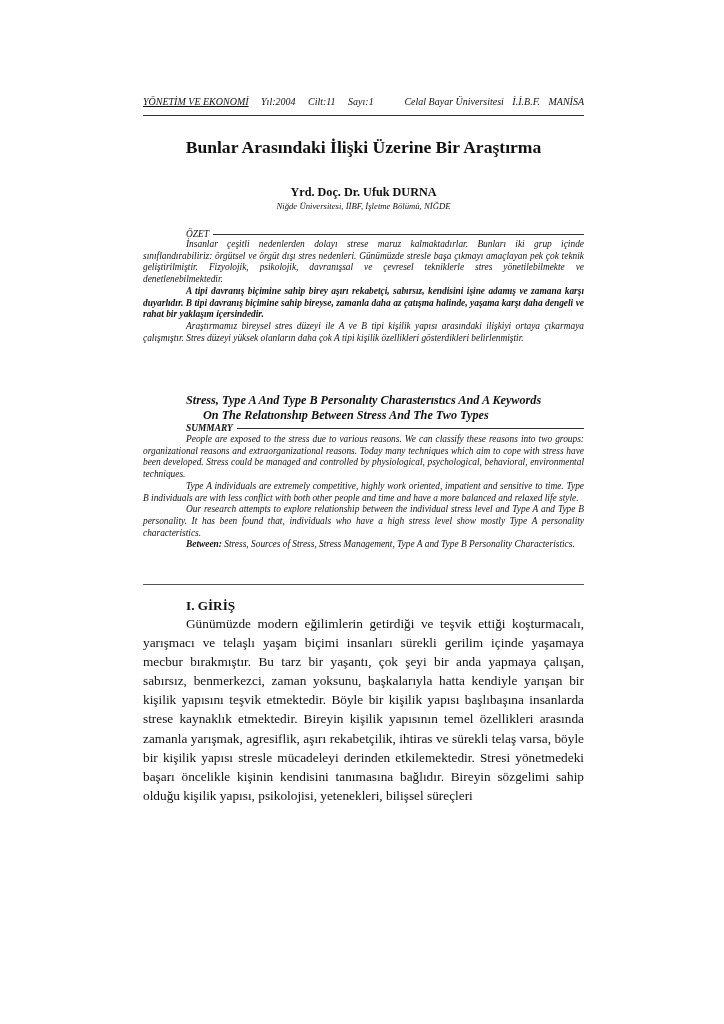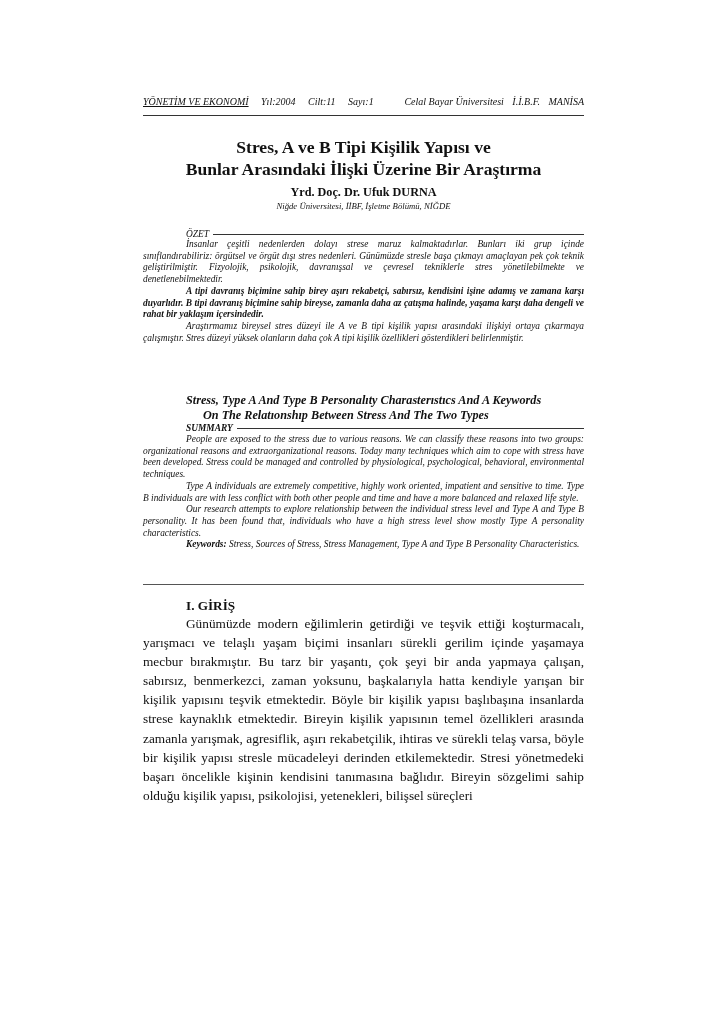--- a/index.html
+++ b/index.html
@@ -47,21 +47,20 @@
       <span class="nu">Sayı:1</span>
     </span>
     <span class="right">
       <span>Celal Bayar Üniversitesi</span>
       <span>İ.İ.B.F.</span>
       <span>MANİSA</span>
     </span>
   </div>
 
   <div class="title">
-    <div>Stres, A ve B Tipi Kişilik Yapısı ve</div>
     <div>Bunlar Arasındaki İlişki Üzerine Bir Araştırma</div>
   </div>
 
   <div class="author">Yrd. Doç. Dr. Ufuk DURNA</div>
   <div class="affil">Niğde Üniversitesi, İİBF, İşletme Bölümü, NİĞDE</div>
 
   <div class="abs-label-row" style="top:228px;">
     <span>ÖZET</span>
     <span class="rule"></span>
   </div>
@@ -79,21 +78,21 @@
 
   <div class="abs-label-row bold" style="top:422px;text-align:right;">
     <span>SUMMARY</span>
     <span class="rule"></span>
   </div>
 
   <div class="abstract" style="top:434px;">
     <p>People are exposed to the stress due to various reasons. We can classify these reasons into two groups: organizational reasons and extraorganizational reasons. Today many techniques which aim to cope with stress have been developed. Stress could be managed and controlled by physiological, psychological, behavioral, environmental techniques.</p>
     <p>Type A individuals are extremely competitive, highly work oriented, impatient and sensitive to time. Type B individuals are with less conflict with both other people and time and have a more balanced and relaxed life style.</p>
     <p>Our research attempts to explore relationship between the individual stress level and Type A and Type B personality. It has been found that, individuals who have a high stress level show mostly Type A personality characteristics.</p>
-    <p><span class="kw-label">Keywords:</span> <span>Stress, Sources of Stress, Stress Management, Type A and Type B Personality Characteristics.</span></p>
+    <p><span class="kw-label">Between:</span> <span>Stress, Sources of Stress, Stress Management, Type A and Type B Personality Characteristics.</span></p>
   </div>
 
   <div class="bottom-rule"></div>
 
   <div class="section-h">I. GİRİŞ</div>
   <div class="body-text">
     <p>Günümüzde modern eğilimlerin getirdiği ve teşvik ettiği koşturmacalı, yarışmacı ve telaşlı yaşam biçimi insanları sürekli gerilim içinde yaşamaya mecbur bırakmıştır. Bu tarz bir yaşantı, çok şeyi bir anda yapmaya çalışan, sabırsız, benmerkezci, zaman yoksunu, başkalarıyla hatta kendiyle yarışan bir kişilik yapısını teşvik etmektedir. Böyle bir kişilik yapısı başlıbaşına insanlarda strese kaynaklık etmektedir. Bireyin kişilik yapısının temel özellikleri arasında zamanla yarışmak, agresiflik, aşırı rekabetçilik, ihtiras ve sürekli telaş varsa, böyle bir kişilik yapısı stresle mücadeleyi derinden etkilemektedir. Stresi yönetmedeki başarı öncelikle kişinin kendisini tanımasına bağlıdır. Bireyin sözgelimi sahip olduğu kişilik yapısı, psikolojisi, yetenekleri, bilişsel süreçleri</p>
   </div>
 
 </div>

